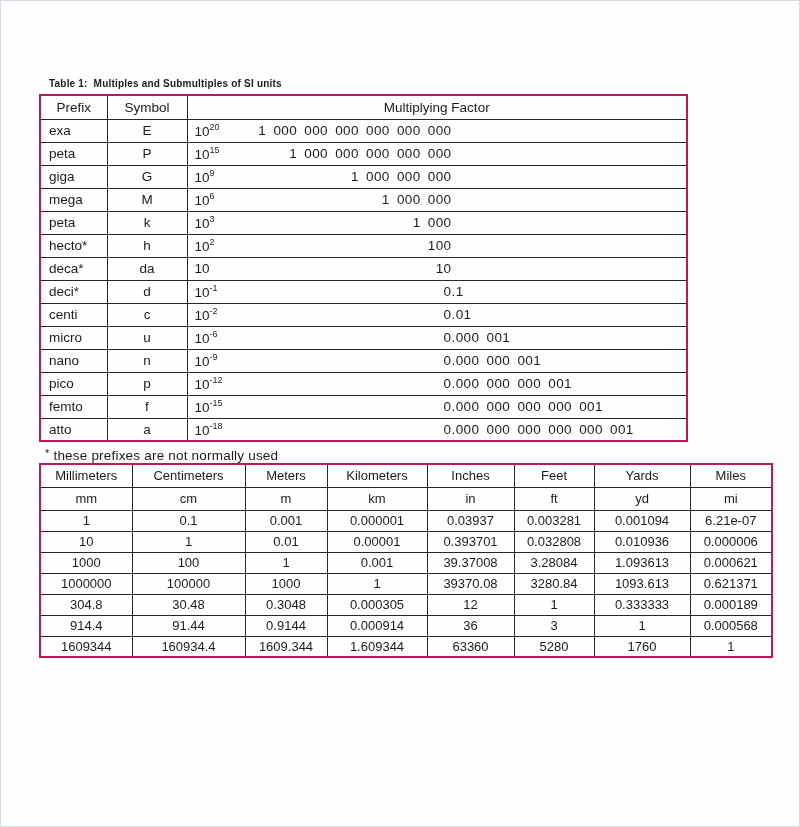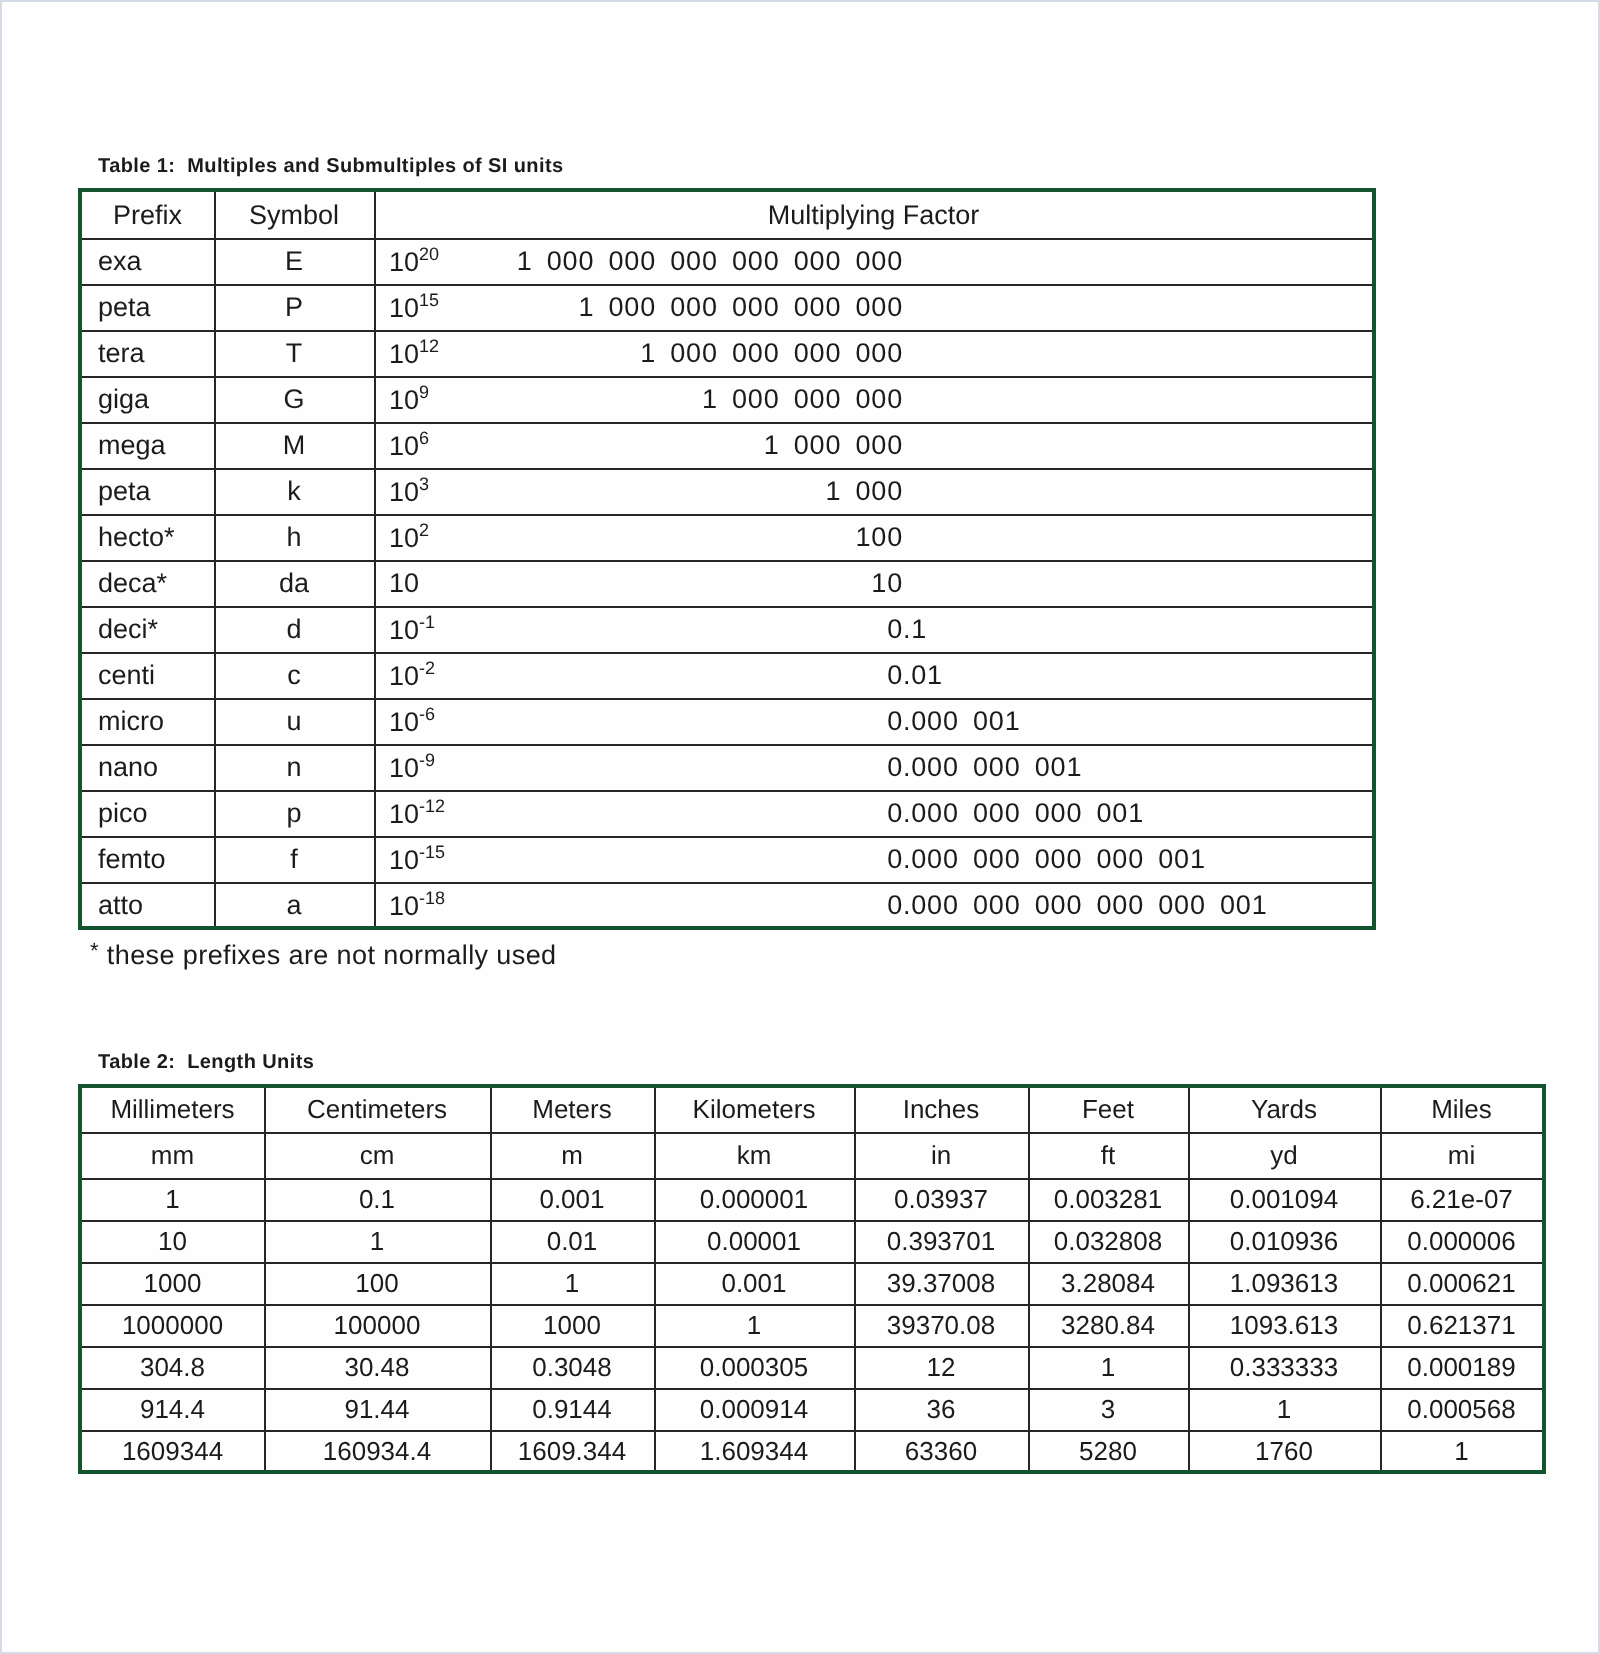--- a/index.html
+++ b/index.html
@@ -14,21 +14,21 @@
   }
   .page { padding: 62px 0 0 38px; }
 
   .tbl-title {
     font-size: 10px; font-weight: bold;
     margin: 15px 0 5px 10px;
     white-space: pre;
     letter-spacing: 0.2px;
   }
 
-  table { border-collapse: collapse; border: 2px solid #14532d; table-layout: fixed; }
+  table { border-collapse: collapse; border: 2px solid #be185d; table-layout: fixed; }
   th, td { border: 1px solid #262626; padding: 0; font-weight: normal; }
 
   
   .t1 { width: 647px; }
   .t1 th { height: 24px; font-size: 13.5px; text-align: center; }
   .t1 td { height: 23px; font-size: 13.5px; }
   .t1 .pfx { text-align: left; padding-left: 8px; }
   .t1 .sym { text-align: center; }
   .t1 .factor-flex { display: flex; align-items: center; height: 100%; }
   .pow { flex: none; width: 62px; padding-left: 7px; white-space: pre; }
@@ -89,31 +89,20 @@
           <td class="sym">P</td>
           <td>
             <div class="factor-flex">
               <span class="pow">10<sup>15</sup></span>
               <span class="int">1 000 000 000 000 000</span>
               <span class="frac"></span>
             </div>
           </td>
         </tr>
         <tr>
-          <td class="pfx">tera</td>
-          <td class="sym">T</td>
-          <td>
-            <div class="factor-flex">
-              <span class="pow">10<sup>12</sup></span>
-              <span class="int">1 000 000 000 000</span>
-              <span class="frac"></span>
-            </div>
-          </td>
-        </tr>
-        <tr>
           <td class="pfx">giga</td>
           <td class="sym">G</td>
           <td>
             <div class="factor-flex">
               <span class="pow">10<sup>9</sup></span>
               <span class="int">1 000 000 000</span>
               <span class="frac"></span>
             </div>
           </td>
         </tr>
@@ -236,21 +225,20 @@
               <span class="int">0</span>
               <span class="frac">.000 000 000 000 000 001</span>
             </div>
           </td>
         </tr>
       </tbody>
   </table>
 
   <div class="footnote"><span class="star">*</span><span> these prefixes are not normally used</span></div>
 
-  <div class="tbl-title gap2">Table 2:  Length Units</div>
 
   <table class="t2">
     <colgroup>
       <col style="width:92px">
         <col style="width:113px">
         <col style="width:82px">
         <col style="width:100px">
       <col style="width:87px">
         <col style="width:80px">
         <col style="width:96px">

